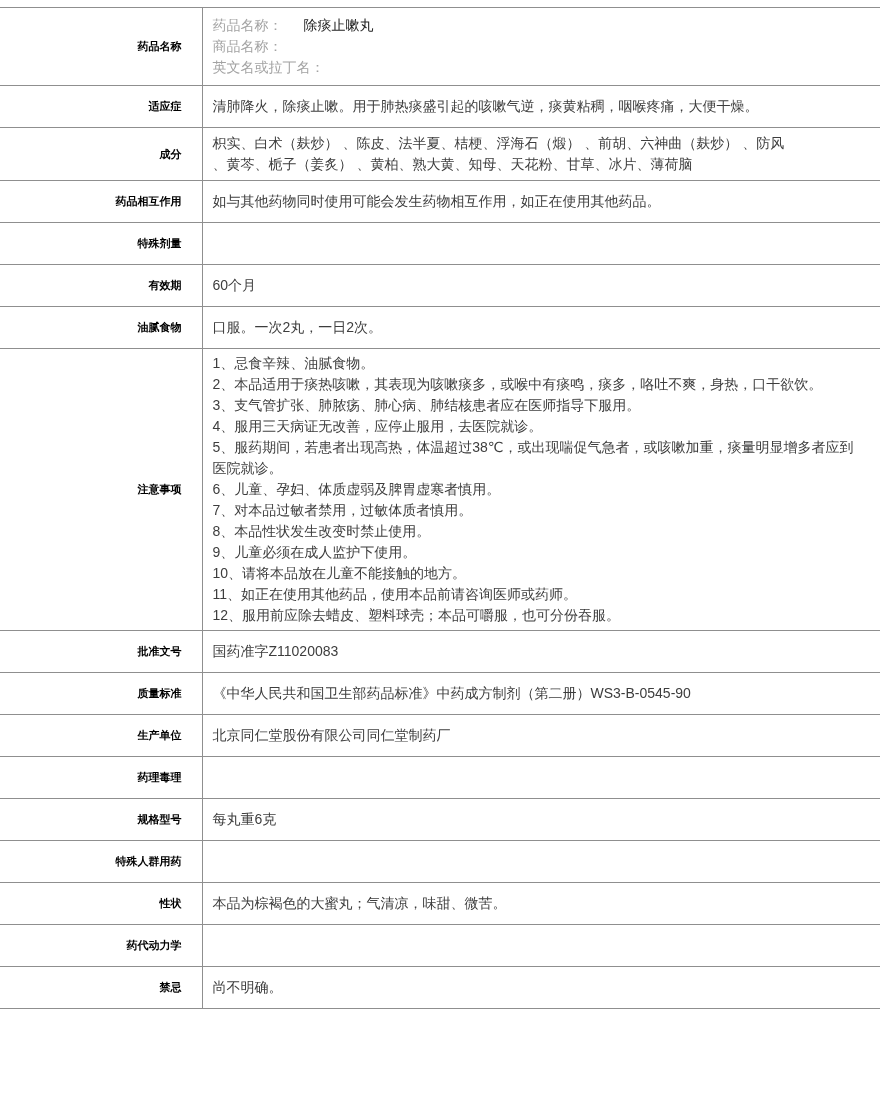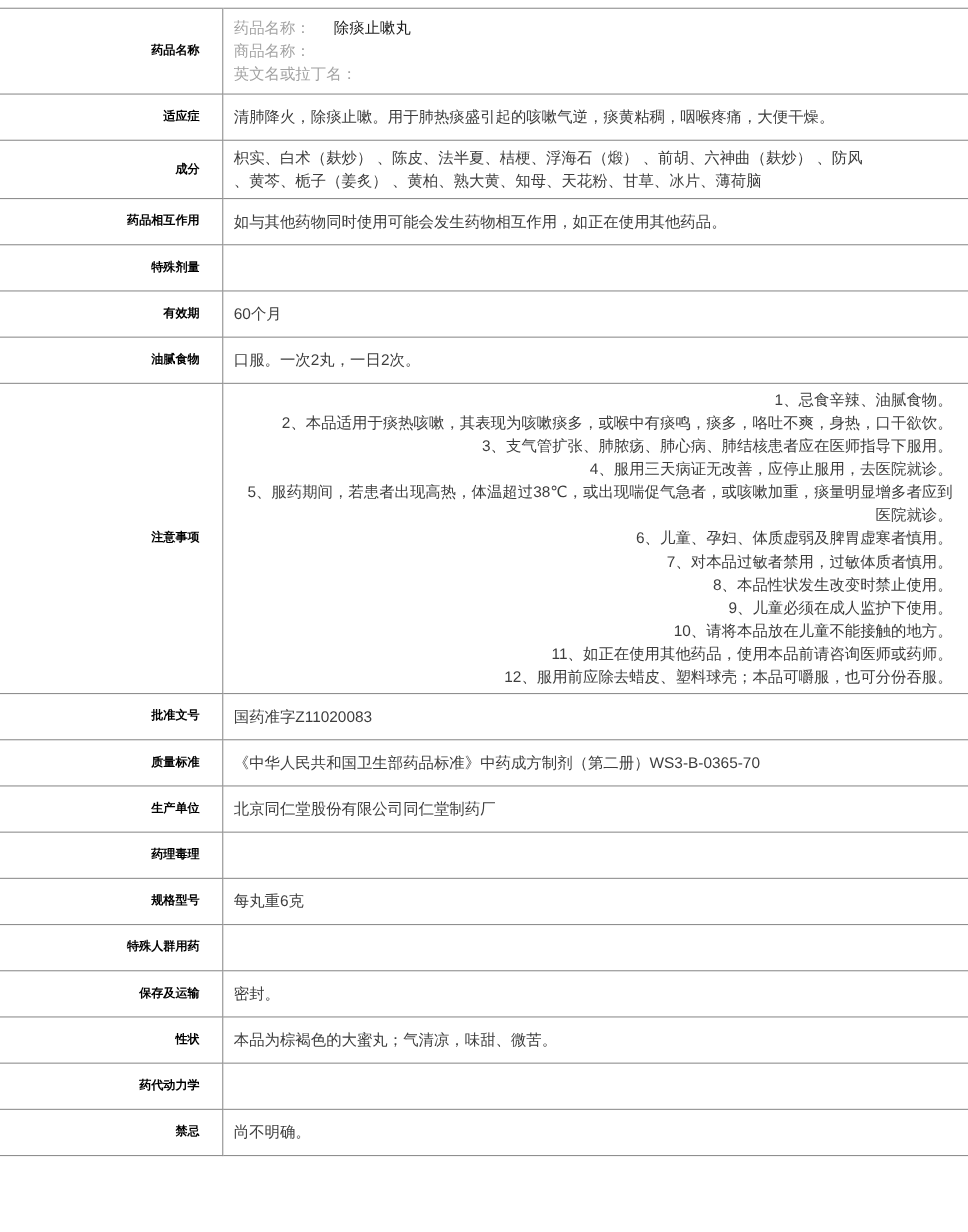--- a/index.html
+++ b/index.html
@@ -49,21 +49,21 @@
   td.value.notes {
     padding-top: 4px;
     padding-bottom: 4px;
   }
   td.value.namecell {
     padding-top: 7px;
     padding-bottom: 7px;
   }
   .muted { color: #a3a3a3; }
   .strong { color: #1c1c1c; margin-left: 21px; }
-  .notes p { margin: 0; text-align: right; }
+  .notes p { margin: 0; }
 </style>
 </head>
 <body>
 
 <div class="page">
   <table class="drug-table">
     <tbody>
       <tr>
         <td class="label">药品名称</td>
         <td class="value namecell">
@@ -123,21 +123,21 @@
         </td>
       </tr>
 
       <tr>
         <td class="label">批准文号</td>
         <td class="value pre">国药准字Z11020083</td>
       </tr>
 
       <tr>
         <td class="label">质量标准</td>
-        <td class="value pre">《中华人民共和国卫生部药品标准》中药成方制剂（第二册）WS3-B-0365-70</td>
+        <td class="value pre">《中华人民共和国卫生部药品标准》中药成方制剂（第二册）WS3-B-0545-90</td>
       </tr>
 
       <tr>
         <td class="label">生产单位</td>
         <td class="value pre">北京同仁堂股份有限公司同仁堂制药厂</td>
       </tr>
 
 
       <tr>
         <td class="label">药理毒理</td>
@@ -147,24 +147,20 @@
       <tr>
         <td class="label">规格型号</td>
         <td class="value pre">每丸重6克</td>
       </tr>
 
       <tr>
         <td class="label">特殊人群用药</td>
         <td class="value pre"></td>
       </tr>
 
-      <tr>
-        <td class="label">保存及运输</td>
-        <td class="value pre">密封。</td>
-      </tr>
 
       <tr>
         <td class="label">性状</td>
         <td class="value pre">本品为棕褐色的大蜜丸；气清凉，味甜、微苦。</td>
       </tr>
 
       <tr>
         <td class="label">药代动力学</td>
         <td class="value pre"></td>
       </tr>

